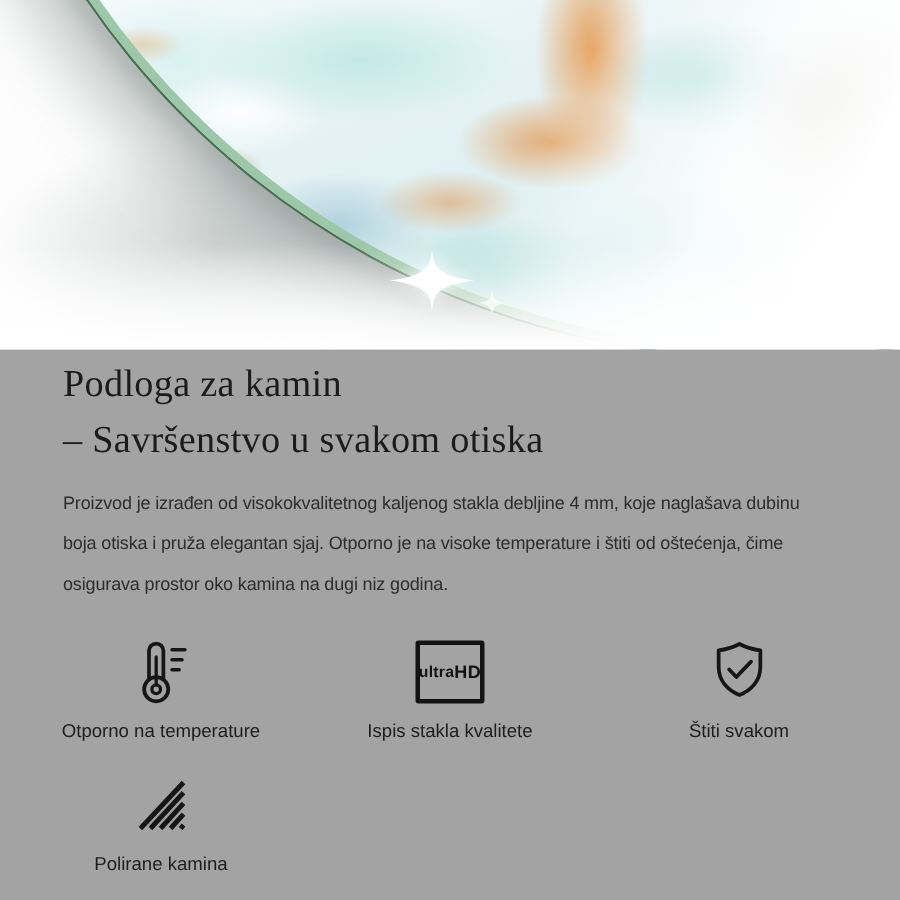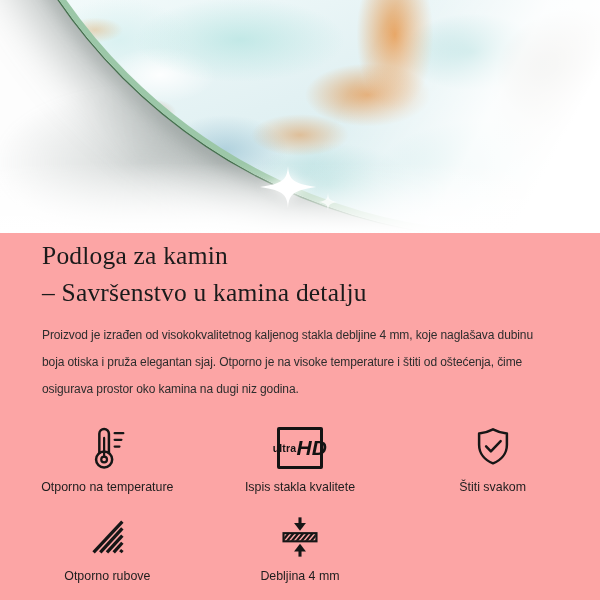--- a/index.html
+++ b/index.html
@@ -1,17 +1,17 @@
 <!DOCTYPE html>
 <html><head>
 <meta charset="utf-8">
 <style>
   * { margin:0; padding:0; box-sizing:border-box; }
   html,body { width:600px; background:#ffffff; font-family:"Liberation Sans", sans-serif; }
-  .page { position:relative; width:600px; height:600px; background:#fca5a5; overflow:hidden; }
+  .page { position:relative; width:600px; height:600px; background:#a3a3a3; overflow:hidden; }
 
   
   .hero { position:relative; width:600px; height:233px; background:#fdfdfd; overflow:hidden; }
 
   .soft-shadow { position:absolute; left:-60px; top:30px; width:420px; height:240px;
     background:radial-gradient(ellipse 50% 45% at 48% 55%, rgba(118,132,129,.30), rgba(118,132,129,0) 70%);
     filter:blur(5px); }
 
   
   .marble { position:absolute; inset:0;
@@ -60,21 +60,21 @@
   
   .features { display:grid; grid-template-columns:repeat(3,1fr); margin:21px 11px 0; row-gap:19px; }
   .feature { text-align:center; }
   .icon-wrap { height:48px; display:flex; align-items:center; justify-content:center; }
   .feature .label { display:block; margin-top:8px; font-size:12.4px; color:#1d1d1d; }
   .ico { stroke:#161616; fill:none; stroke-width:2.6; stroke-linecap:round; stroke-linejoin:round; }
   .hd-box { width:46px; height:42px; border:3.2px solid #131313; border-radius:2px;
             display:flex; flex-direction:row; align-items:center; justify-content:center;
             color:#131313; font-weight:700; }
   .hd-top { font-size:10.5px; line-height:11px; letter-spacing:.2px; }
-  .hd-bottom { font-size:21px; line-height:16px; letter-spacing:.3px;font-style:italic; }
+  .hd-bottom { font-size:12px; line-height:16px; letter-spacing:.3px; }
 </style>
 </head>
 <body>
 
 <div class="page">
 
   <div class="hero">
     <div class="soft-shadow"></div>
     <div class="marble"></div>
     <div class="glass-ring"></div>
@@ -89,21 +89,21 @@
     <div class="sparkle-small">
       <svg width="20" height="20" viewBox="0 0 24 24">
         <path d="M12 1 C12.5 8 13.5 10.5 23 12 C13.5 13.5 12.5 16 12 23 C11.5 16 10.5 13.5 1 12 C10.5 10.5 11.5 8 12 1 Z" fill="#ffffff"></path>
       </svg>
     </div>
   </div>
 
   <div class="content">
     <h1>
       <span>Podloga za kamin</span><br>
-      <span>– Savršenstvo u kamina detalju</span>
+      <span>– Savršenstvo u svakom otiska</span>
     </h1>
     <p class="desc">Proizvod je izrađen od visokokvalitetnog kaljenog stakla debljine 4 mm, koje naglašava dubinu boja otiska i pruža elegantan sjaj. Otporno je na visoke temperature i štiti od oštećenja, čime osigurava prostor oko kamina na dugi niz godina.</p>
   </div>
 
   <div class="features">
 
     <div class="feature">
       <div class="icon-wrap">
         <svg width="46" height="46" viewBox="0 0 48 48" class="ico">
           <path d="M16 29.2 V9.2 a5 5 0 0 1 10 0 V29.2"></path>
@@ -140,38 +140,18 @@
     <div class="feature">
       <div class="icon-wrap">
         <svg width="46" height="46" viewBox="0 0 48 48" stroke="#161616" fill="none" stroke-width="3.4" stroke-linecap="butt">
           <path d="M10 40 L40 8"></path>
           <path d="M17 40 L40 15"></path>
           <path d="M24 40 L40 22.5"></path>
           <path d="M31 40 L40 30"></path>
           <path d="M38 40 L40 37.5"></path>
         </svg>
       </div>
-      <span class="label">Otporno rubove</span>
+      <span class="label">Polirane kamina</span>
     </div>
 
-    <div class="feature">
-      <div class="icon-wrap">
-        <svg width="46" height="46" viewBox="0 0 48 48">
-          <defs>
-              <clipPath id="barClip">
-                <rect x="7.5" y="20.6" width="33" height="7.3"></rect>
-              </clipPath>
-            </defs>
-          <rect x="6.8" y="20" width="34.4" height="8.5" fill="none" stroke="#161616" stroke-width="2.2"></rect>
-          <g clip-path="url(#barClip)" stroke="#161616" stroke-width="2.3">
-            <path d="M4 30 L14 18 M9 30 L19 18 M14 30 L24 18 M19 30 L29 18 M24 30 L34 18 M29 30 L39 18 M34 30 L44 18 M39 30 L49 18"></path>
-          </g>
-          <path d="M24 3.5 V10" stroke="#161616" stroke-width="3.2"></path>
-          <path d="M17.8 9.5 H30.2 L24 17.5 Z" fill="#161616"></path>
-          <path d="M24 44.5 V38" stroke="#161616" stroke-width="3.2"></path>
-          <path d="M17.8 39 H30.2 L24 31 Z" fill="#161616"></path>
-        </svg>
-      </div>
-      <span class="label">Debljina 4 mm</span>
-    </div>
 
   </div>
 </div>
 
 </body></html>

